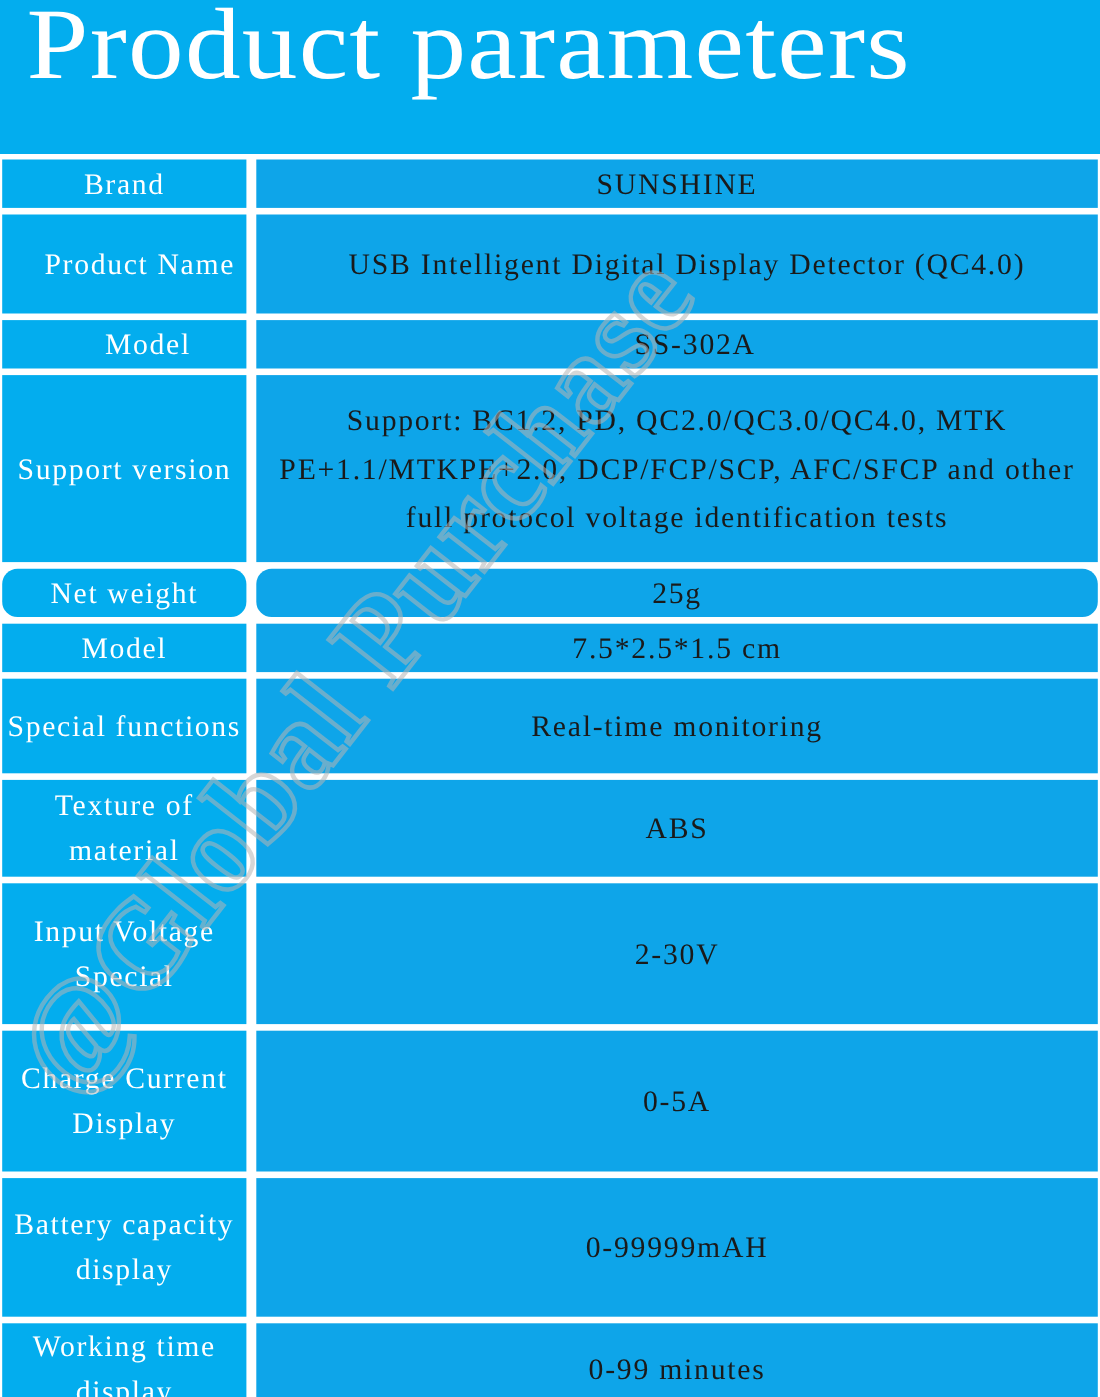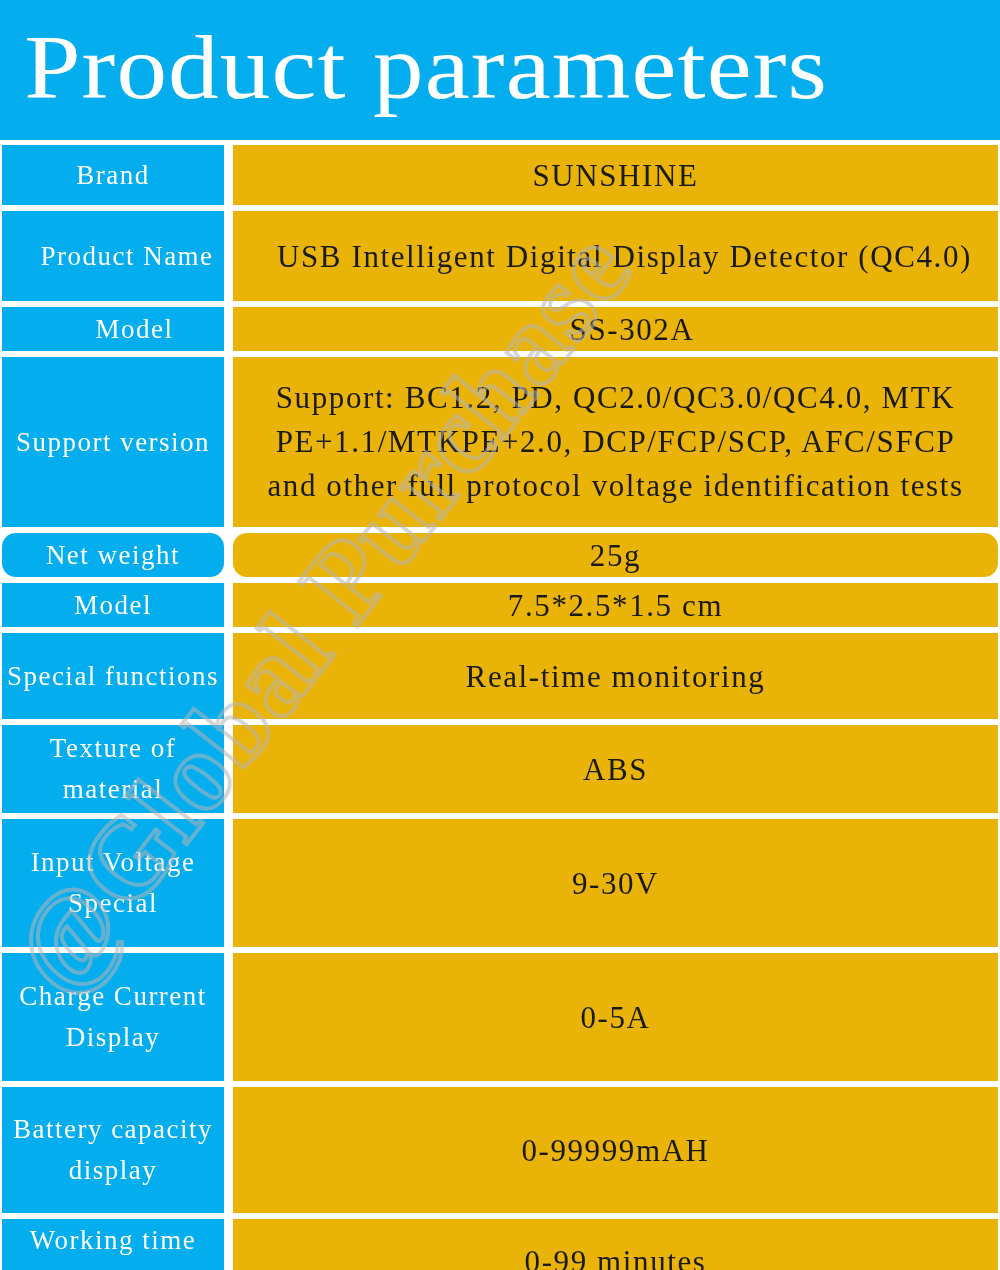--- a/index.html
+++ b/index.html
@@ -20,21 +20,21 @@
     overflow:hidden;
   }
 
   
   .banner {
     position:relative;
     width:1000px;
     height:140px;
     background:#03ADEE;
     display:flex;
-    align-items:center;
+    align-items:flex-start;
     overflow:hidden;
   }
   .banner-title {
     color:#ffffff;
     font-family:"Liberation Serif", serif;
     font-size:92px;
     line-height:1;
     font-weight:400;
     letter-spacing:1px;
     white-space:nowrap;
@@ -73,35 +73,35 @@
     font-size:27px;
     line-height:41px;
     letter-spacing:1.5px;
     padding:6px 4px;
   }
 
   .value-cell {
     flex:1 1 auto;
     margin-left:9px;
     margin-right:2px;
-    background:#eab308;
+    background:#0ea5e9;
     color:#1a1a1a;
     display:flex;
     align-items:center;
     justify-content:center;
     text-align:center;
     font-family:"Liberation Serif", serif;
-    font-size:31px;
+    font-size:27px;
     line-height:41px;
     letter-spacing:1.6px;
     padding:6px 14px;
   }
 
   
-  .r-brand   .label-cell, .r-brand   .value-cell { height:60px;font-family:Liberation Serif, serif; }
+  .r-brand   .label-cell, .r-brand   .value-cell { height:44px;font-family:Liberation Serif, serif; }
   .r-name    .label-cell, .r-name    .value-cell { height:90px;padding-left:32px; }
   .r-model   .label-cell, .r-model   .value-cell { height:44px;padding-left:47px; }
   .r-support .label-cell, .r-support .value-cell { height:170px;font-family:Liberation Serif, serif; }
   .r-weight  .label-cell, .r-weight  .value-cell { height:44px;border-radius:14px; }
   .r-size    .label-cell, .r-size    .value-cell { height:44px; }
   .r-special .label-cell, .r-special .value-cell { height:86px; }
   .r-texture .label-cell, .r-texture .value-cell { height:88px; }
   .r-input   .label-cell, .r-input   .value-cell { height:128px; }
   .r-charge  .label-cell, .r-charge  .value-cell { height:128px; }
   .r-battery .label-cell, .r-battery .value-cell { height:126px; }
@@ -177,21 +177,21 @@
       <div class="value-cell">Real-time monitoring</div>
     </div>
 
     <div class="row r-texture">
       <div class="label-cell">Texture of material</div>
       <div class="value-cell">ABS</div>
     </div>
 
     <div class="row r-input">
       <div class="label-cell">Input Voltage Special</div>
-      <div class="value-cell">9-30V</div>
+      <div class="value-cell">2-30V</div>
     </div>
 
     <div class="row r-charge">
       <div class="label-cell">Charge Current Display</div>
       <div class="value-cell">0-5A</div>
     </div>
 
     <div class="row r-battery">
       <div class="label-cell">Battery capacity display</div>
       <div class="value-cell">0-99999mAH</div>

